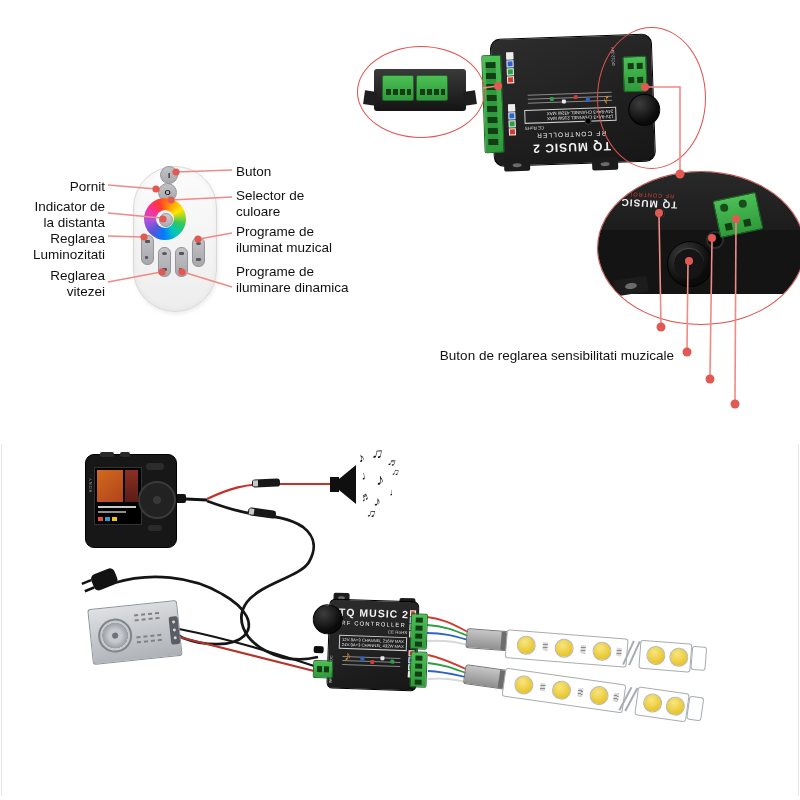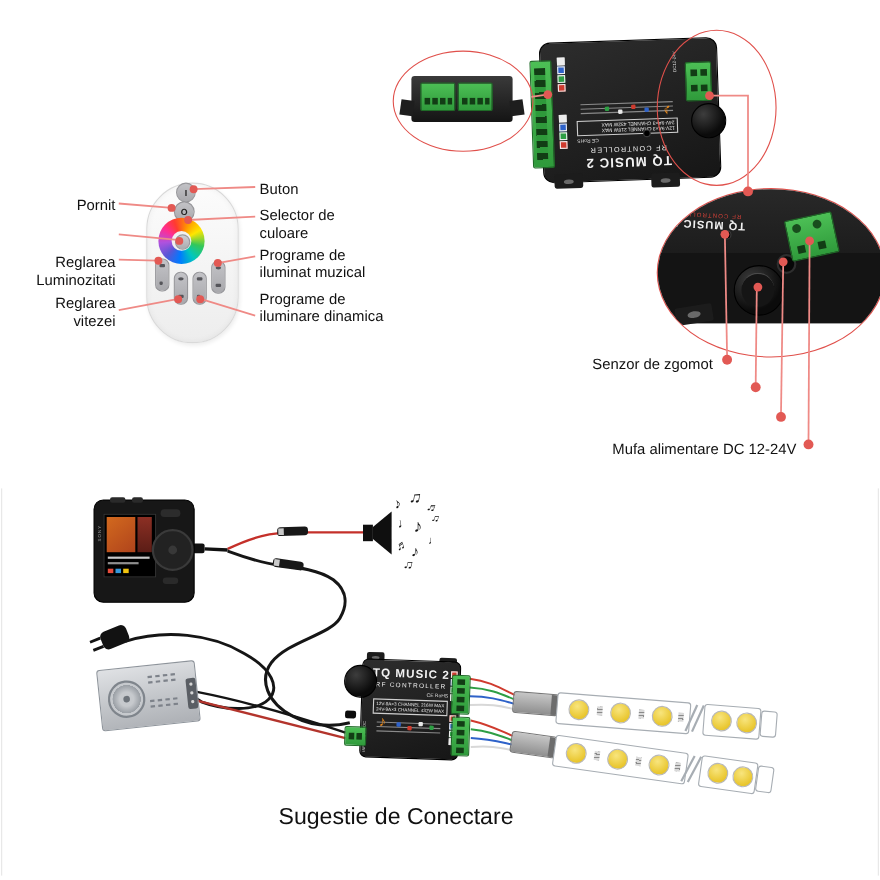--- a/index.html
+++ b/index.html
@@ -135,20 +135,22 @@
   <div class="abs pill" style="left:175px;top:247px;z-index:2;">
       <i style="top:4px;"></i>
       <i style="top:20px;width:3px;"></i>
     </div>
   <div class="abs pill" style="left:192px;top:237px;z-index:2;">
       <i style="top:4px;border-radius:50%;"></i>
       <i style="top:20px;"></i>
     </div>
 
   <div class="abs lbl r" style="left:18px;top:179px;width:87px;z-index:6;">Pornit</div>
+  <div class="abs lbl r" style="left:18px;top:199px;width:87px;z-index:6;">Indicator de
+la distanta</div>
   <div class="abs lbl r" style="left:18px;top:231px;width:87px;z-index:6;">Reglarea
 Luminozitati</div>
   <div class="abs lbl r" style="left:18px;top:268px;width:87px;z-index:6;">Reglarea
 vitezei</div>
   <div class="abs lbl" style="left:236px;top:164px;width:135px;z-index:6;">Buton</div>
   <div class="abs lbl" style="left:236px;top:188px;width:135px;z-index:6;">Selector de
 culoare</div>
   <div class="abs lbl" style="left:236px;top:224px;width:135px;z-index:6;">Programe de
 iluminat muzical</div>
   <div class="abs lbl" style="left:236px;top:264px;width:140px;z-index:6;">Programe de
@@ -248,22 +250,21 @@
       <div class="abs" style="left:5px;top:4px;width:8px;height:8px;border-radius:50%;background:#184d1d;"></div>
       <div class="abs" style="left:24px;top:4px;width:8px;height:8px;border-radius:50%;background:#184d1d;"></div>
       <div class="slot" style="left:6px;top:24px;width:7px;height:7px;"></div>
       <div class="slot" style="left:25px;top:24px;width:7px;height:7px;"></div>
     </div>
     <div class="ear" style="left:16px;top:106px;width:34px;height:16px;transform:rotate(-9deg);">
         <i style="width:12px;height:6px;"></i>
       </div>
   </div>
 
-  <div class="abs lbl r" style="right:152px;top:323px;width:200px;z-index:6;">Senzor de zgomot</div>
-  <div class="abs lbl r" style="right:76px;top:401px;width:250px;z-index:6;">Mufa alimentare DC 12-24V</div>
+  <div class="abs lbl r" style="right:126px;top:348px;width:300px;z-index:6;">Buton de reglarea sensibilitati muzicale</div>
 
   <div class="abs" style="left:85px;top:454px;width:90px;height:92px;background:#171717;border-radius:9px;border:1px solid #000;z-index:2;">
     <div class="abs" style="left:14px;top:-3px;width:14px;height:5px;background:#2a2a2a;border-radius:2px;"></div>
     <div class="abs" style="left:34px;top:-3px;width:10px;height:5px;background:#2a2a2a;border-radius:2px;"></div>
     <div class="abs" style="left:2px;top:22px;font-size:4px;color:#9a9a9a;writing-mode:vertical-rl;transform:rotate(180deg);letter-spacing:1px;">SONY</div>
     <div class="abs" style="left:8px;top:12px;width:46px;height:56px;background:#000;border:1px solid #333;">
       <div class="abs" style="left:2px;top:2px;width:26px;height:32px;background:linear-gradient(140deg,#d2691e,#b0441c);"></div>
       <div class="abs" style="left:30px;top:2px;width:13px;height:32px;background:linear-gradient(180deg,#8c2f24,#5b1d16);"></div>
       <div class="abs" style="left:3px;top:38px;width:38px;height:2px;background:#c9c9c9;"></div>
       <div class="abs" style="left:3px;top:43px;width:28px;height:2px;background:#8f8f8f;"></div>
@@ -415,21 +416,20 @@
     </div>
     <div class="chev" style="left:162px;top:2px;"></div>
     <div class="chev" style="left:168px;top:2px;"></div>
     <div class="strip-seg" style="left:174px;top:1px;width:50px;height:27px;">
       <div class="led" style="left:6px;top:4px;"></div>
       <div class="led" style="left:29px;top:4px;"></div>
     </div>
     <div class="strip-seg" style="left:226px;top:3px;width:13px;height:22px;"></div>
   </div>
 
-  <div class="abs" style="left:215px;top:731px;width:290px;text-align:center;font-size:21px;z-index:6;">Sugestie de Conectare</div>
 
   <svg class="layer" width="800" height="800" viewBox="0 0 800 800" style="z-index:5;">
     <g stroke="#ef8a86" stroke-width="1.6" fill="none">
 
       <line x1="108" y1="185" x2="156" y2="189"></line>
       <line x1="232" y1="170" x2="176" y2="172"></line>
       <line x1="232" y1="197" x2="171" y2="200"></line>
       <line x1="108" y1="213" x2="161" y2="218"></line>
       <line x1="108" y1="236" x2="143" y2="237"></line>
       <line x1="232" y1="233" x2="199" y2="239"></line>

